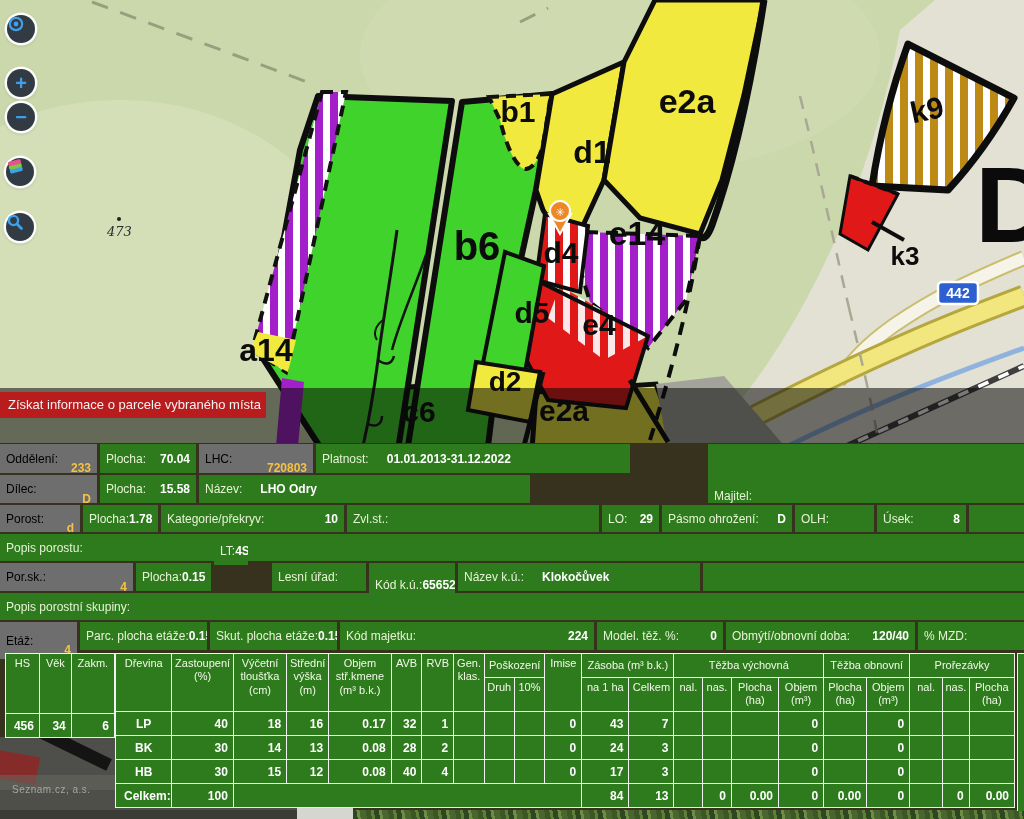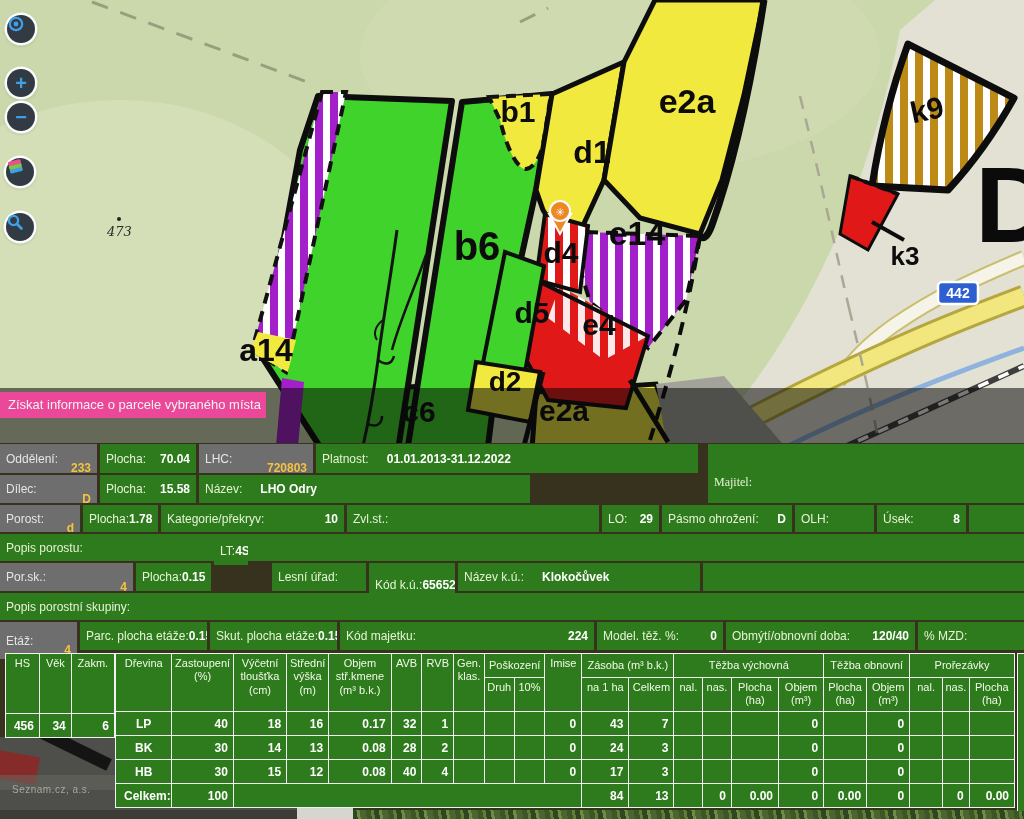--- a/index.html
+++ b/index.html
@@ -7,35 +7,35 @@
   #stage{position:relative;width:1024px;height:819px;overflow:hidden;background:#cbd8ab;cursor:default;}
   svg{position:absolute;left:0;top:0;font-family:"Liberation Sans", sans-serif;}
   .plabel{fill:#0c0c0c;font-weight:bold;}
 
   
   .mapbtn{position:absolute;width:28px;height:28px;border-radius:50%;background:#323b44;
     box-shadow:0 0 0 2.5px rgba(255,255,255,.95),0 1px 4px rgba(0,0,0,.45);
     display:flex;align-items:center;justify-content:center;color:#3f9fe8;font-weight:bold;font-size:20px;line-height:1;z-index:30;}
 
   
-  #tooltip{position:absolute;left:0;top:392px;width:266px;height:26px;background:#ec4899;z-index:25;
+  #tooltip{position:absolute;left:0;top:392px;width:266px;height:26px;background:#b91c1c;z-index:25;
     color:#f2f2f2;font-size:13px;line-height:26px;padding-left:8px;box-sizing:border-box;white-space:nowrap;}
 
   
   #panel-backing{position:absolute;left:0;top:443px;width:1024px;height:367px;background:#37321d;z-index:5;}
   .cell{position:absolute;display:flex;align-items:center;background:#2e7b1d;color:#fff;font-size:12px;
     padding:0 6px;box-sizing:border-box;z-index:10;overflow:hidden;white-space:nowrap;}
   .cell .lbl{color:#e7f3d6;}
   .cell .val{font-weight:bold;color:#fff;}
   .cell.sb{justify-content:space-between;}
   .cell.adj .val{margin-left:18px;}
   .cell.gray{background:#6e6e6e;}
-  .cell.gray .lbl{color:#e5e5e5;}
+  .cell.gray .lbl{color:#000000;}
   .cell.gray .val{color:#f5c243;margin-top:19px;}
-  .cell.tall{align-items:center;padding-top:18px;font-family:Liberation Serif, serif;}
+  .cell.tall{align-items:flex-end;padding-top:18px;}
 
   
   table.spec{position:absolute;border-collapse:collapse;table-layout:fixed;z-index:12;background:#2e7b1d;}
   table.spec th, table.spec td{border:1px solid #f2f2f2;color:#fff;overflow:hidden;}
   table.spec th{font-weight:normal;color:#f2fae8;font-size:11px;line-height:1.22;vertical-align:top;
     padding:3px 2px 0 2px;white-space:pre-line;text-align:center;}
   table.spec th.grp{vertical-align:middle;padding-top:1px;}
   table.spec td{font-size:12px;font-weight:bold;height:23px;padding:0 5px;}
   table.spec td.num{text-align:right;}
   table.spec td.ctr{text-align:center;}
@@ -218,21 +218,21 @@
       <span class="val">233</span>
   </div>
   <div class="cell sb" style="left:100px;top:444px;width:96px;height:29px">
     <span class="lbl">Plocha:</span>
       <span class="val">70.04</span>
   </div>
   <div class="cell sb gray" style="left:199px;top:444px;width:114px;height:29px">
     <span class="lbl">LHC:</span>
       <span class="val">720803</span>
   </div>
-  <div class="cell adj" style="left:316px;top:444px;width:382px;height:29px">
+  <div class="cell adj" style="left:316px;top:444px;width:314px;height:29px">
     <span class="lbl">Platnost:</span>
       <span class="val">01.01.2013-31.12.2022</span>
   </div>
   <div class="cell adj tall" style="left:708px;top:444px;width:316px;height:59px">
     <span class="lbl">Majitel:</span>
       <span class="val"></span>
   </div>
 
   <div class="cell sb gray" style="left:0;top:475px;width:97px;height:28px">
     <span class="lbl">Dílec:</span>

